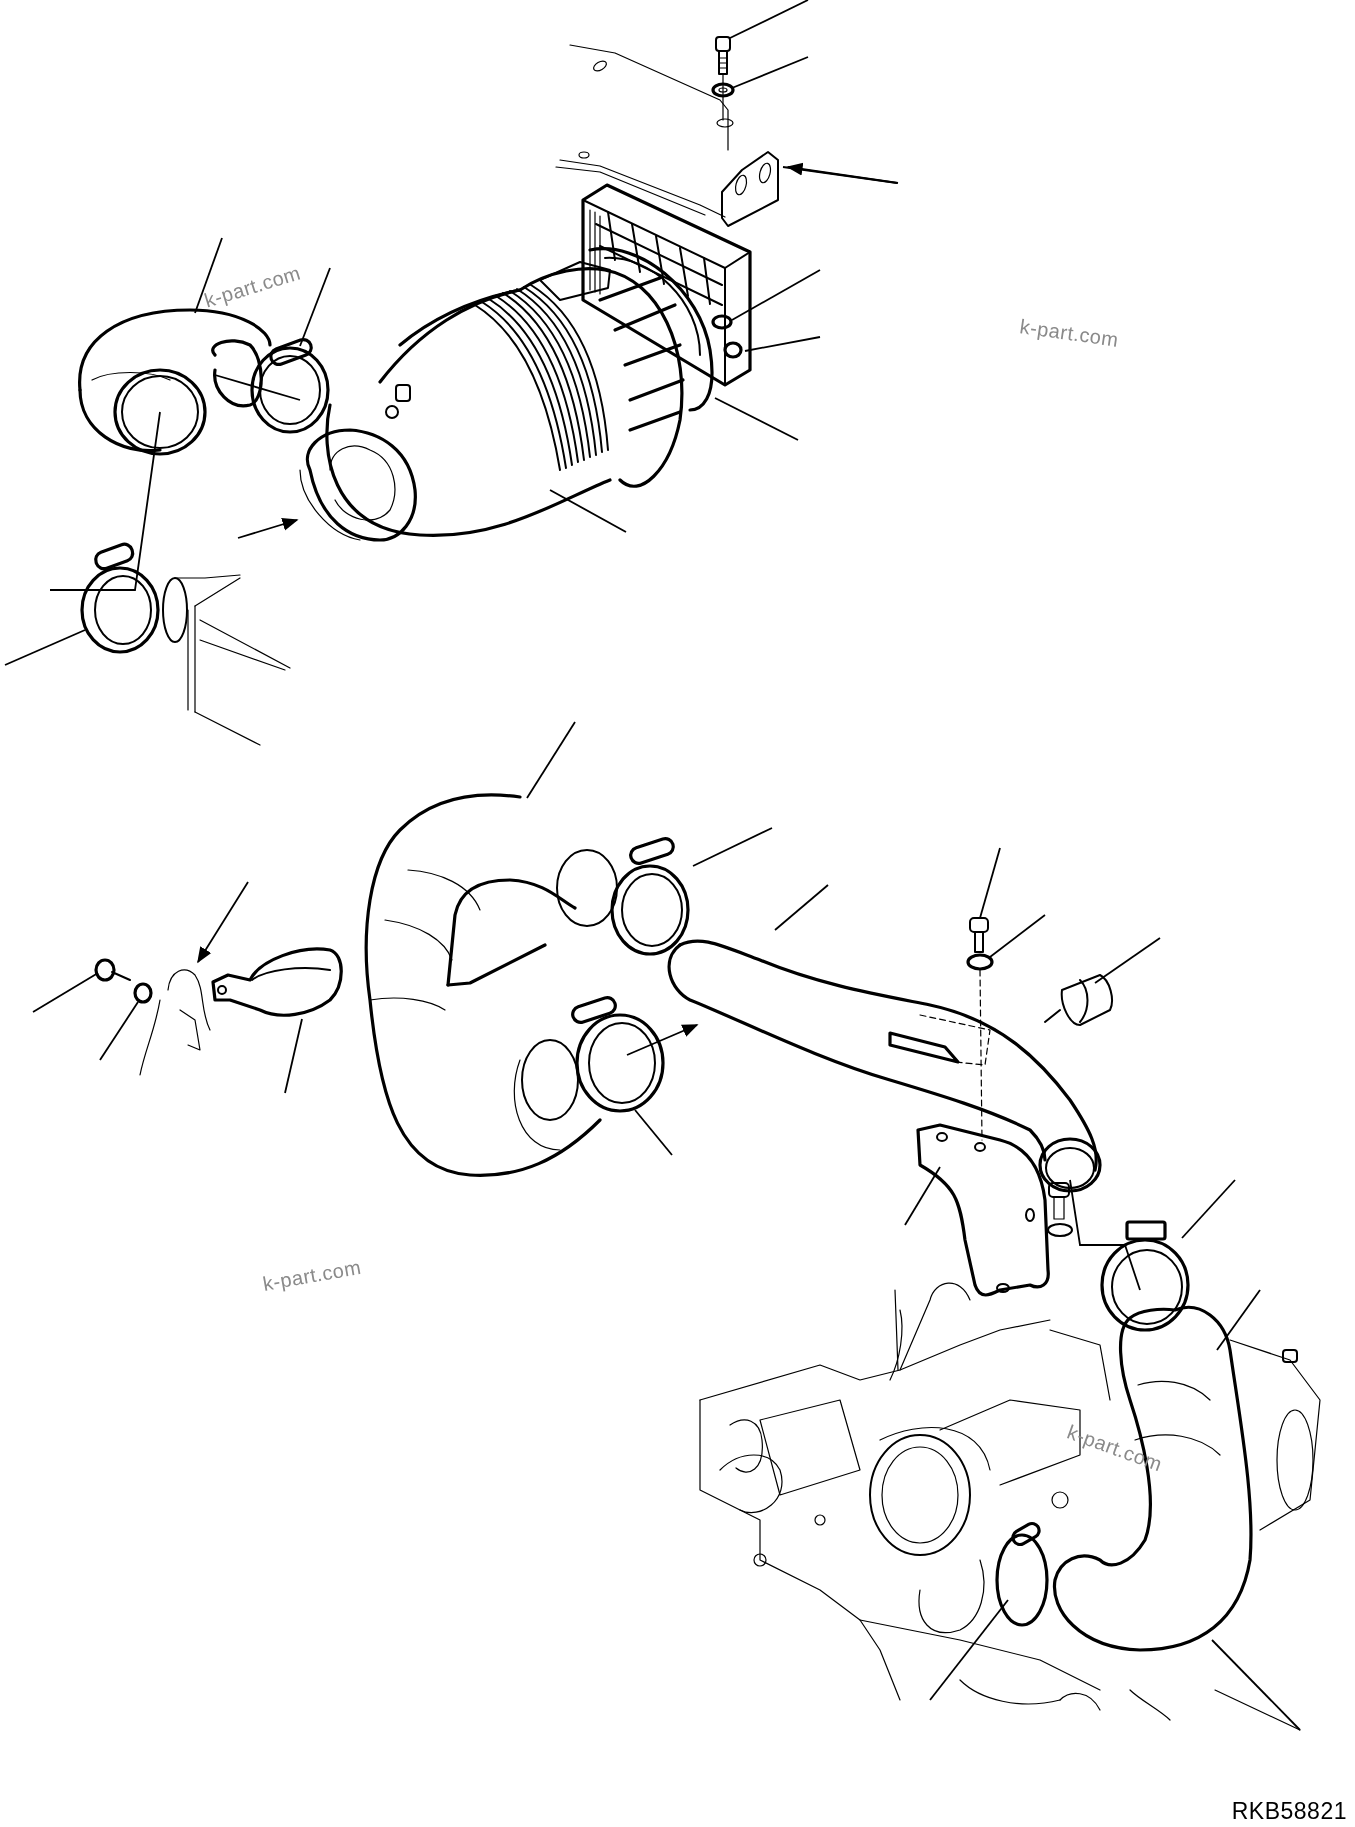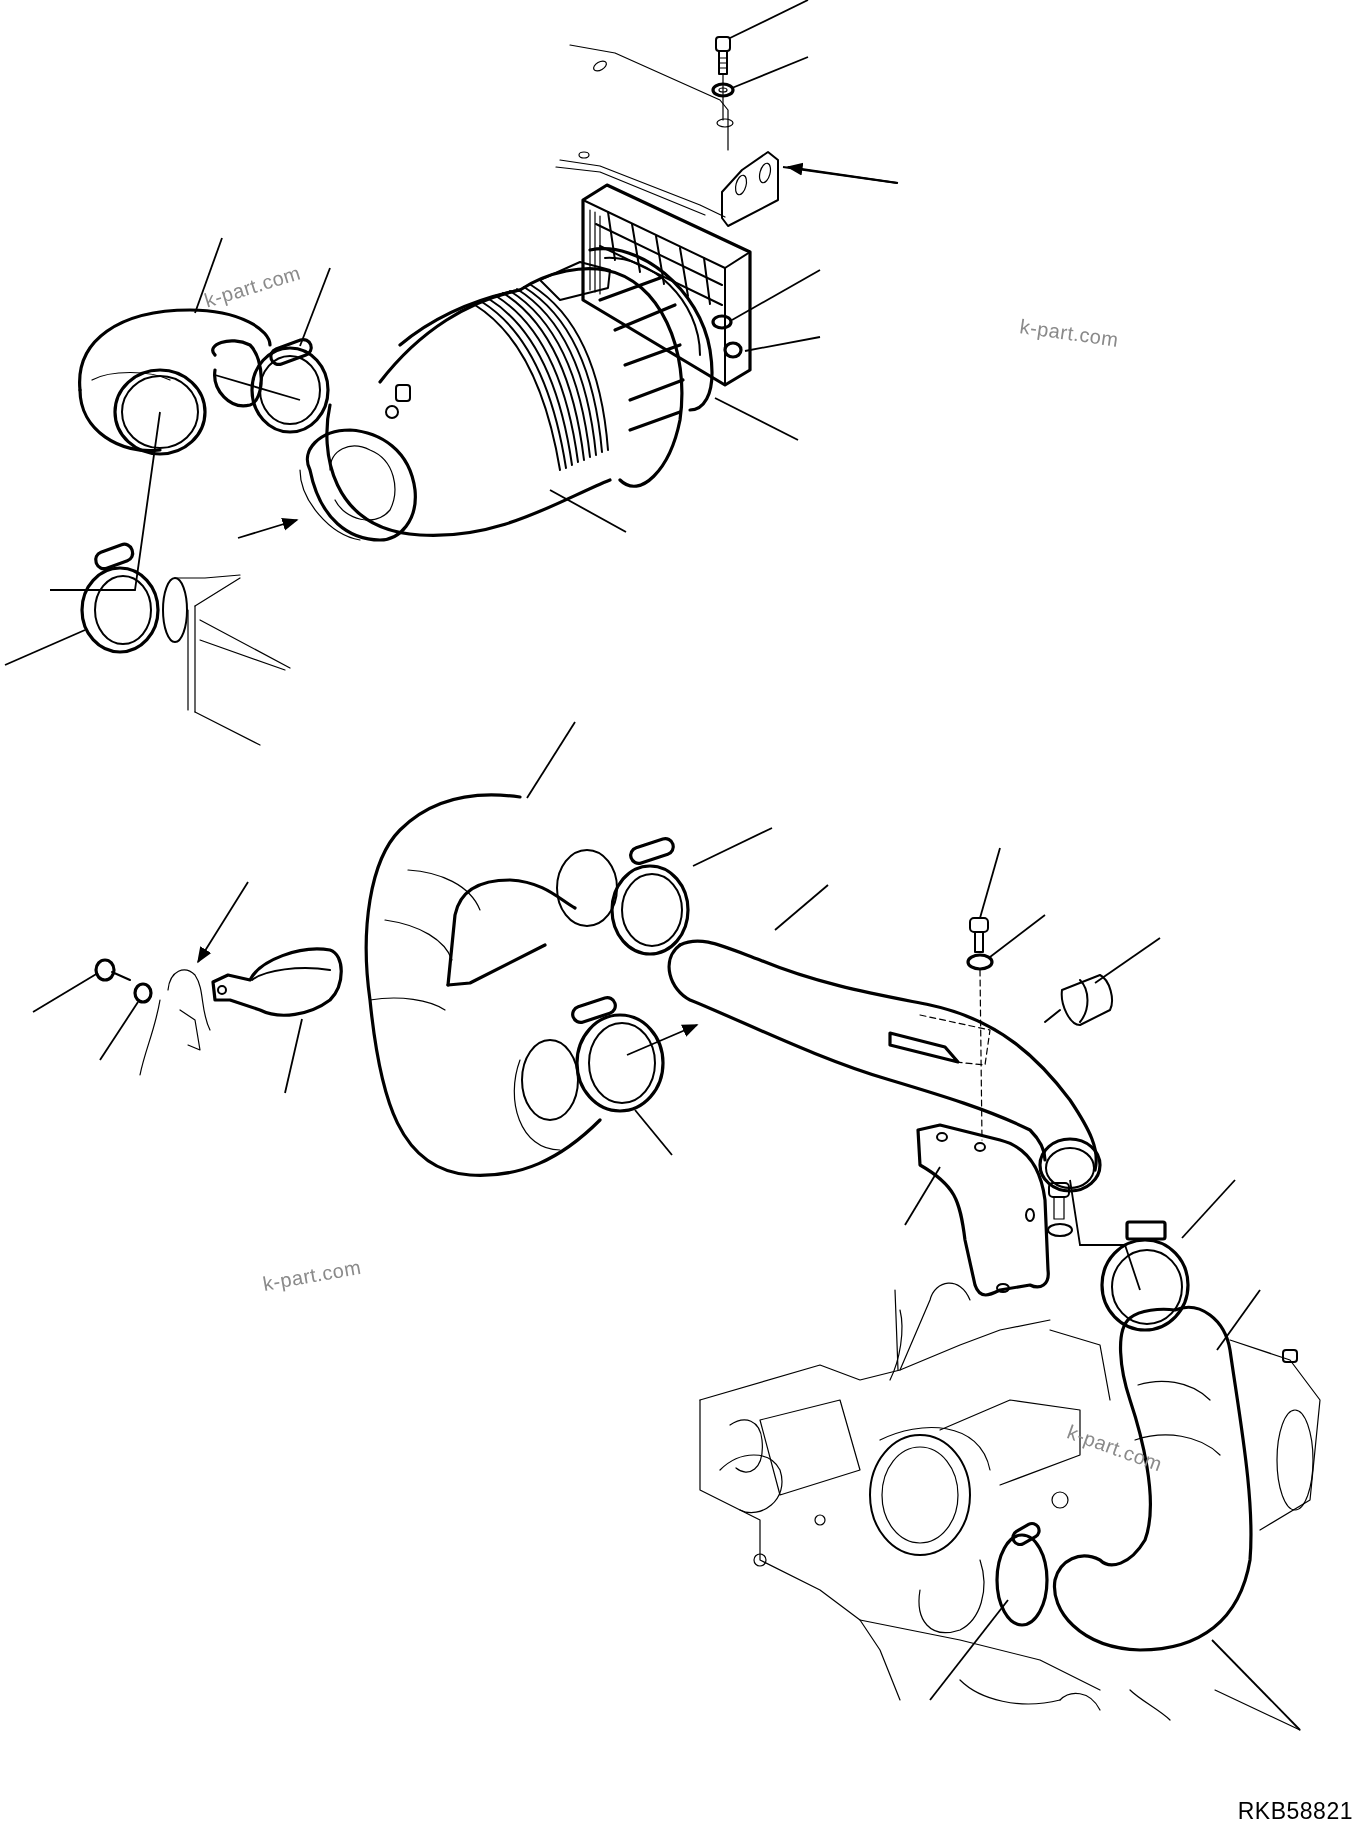--- a/index.html
+++ b/index.html
@@ -11,21 +11,21 @@
   .thick { stroke-width: 3.2; }
   .leader { stroke: #000; stroke-width: 1.8; fill: none; }
   .dash { stroke-dasharray: 6 4; }
   .arrowhead { fill: #000; stroke: none; }
   .watermark {
     position: absolute; color: #8a8a8a; font-size: 20px; white-space: nowrap;
     font-family: "Liberation Sans", sans-serif; letter-spacing: 0.5px;
     transform-origin: left center;
   }
   .drawing-code {
-    position: absolute; right: 2px; bottom: 2px; font-size: 23px; color: #000;
+    position: absolute; right: 8px; bottom: 2px; font-size: 23px; color: #000;
     font-family: "Liberation Sans", sans-serif; letter-spacing: 0.5px;
   }
 </style>
 </head>
 <body>
 
 <svg id="drawing" viewBox="0 0 1355 1827" xmlns="http://www.w3.org/2000/svg">
   <defs>
     <marker id="arr" viewBox="0 0 10 10" refX="9" refY="5" markerWidth="9" markerHeight="9" orient="auto-start-reverse">
       <path d="M0,1 L10,5 L0,9 z" class="arrowhead"></path>

